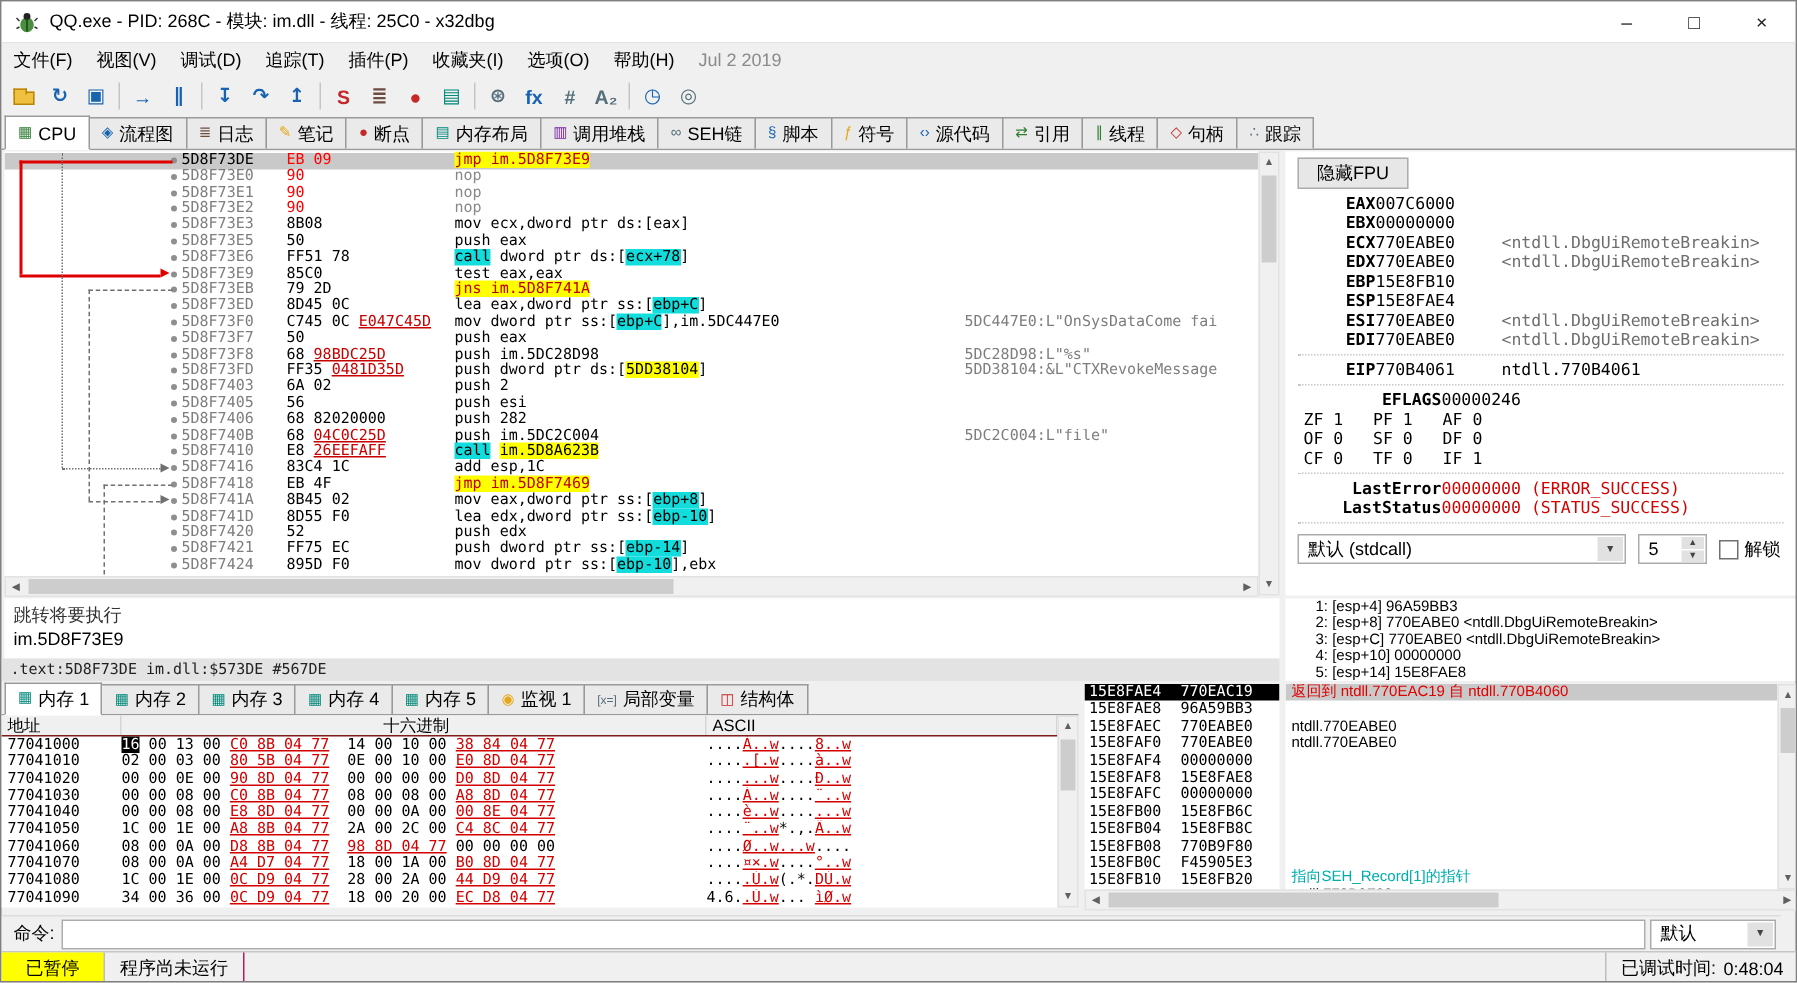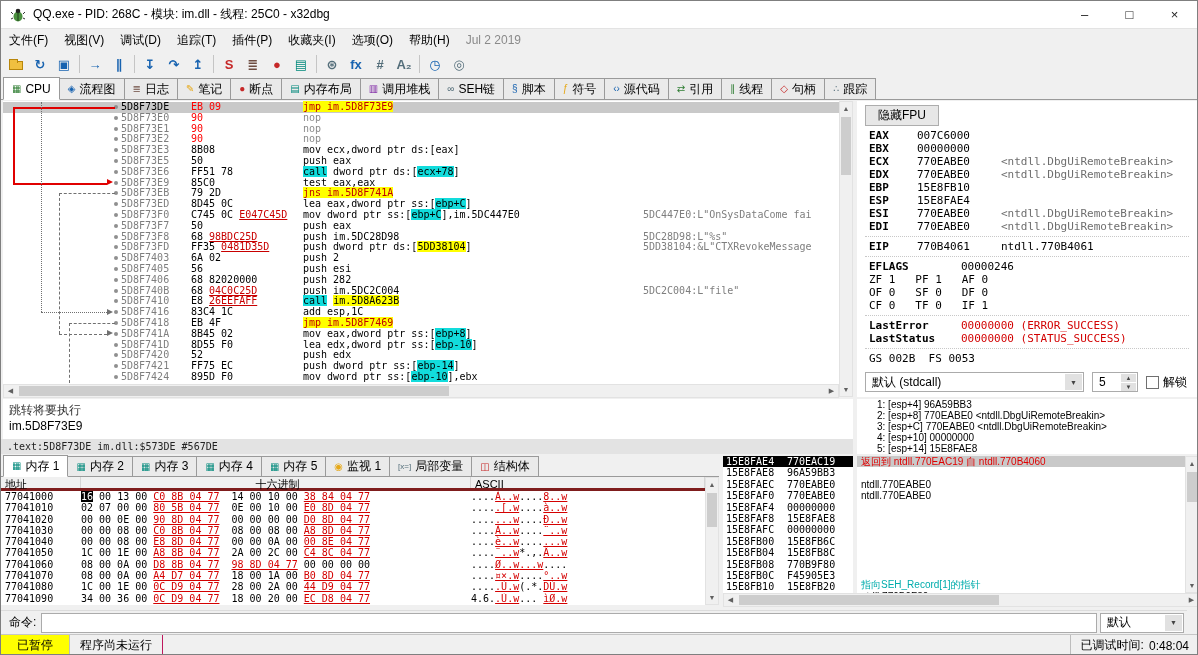--- a/index.html
+++ b/index.html
@@ -72,21 +72,21 @@
 
   
   #info-pane{position:absolute;left:2px;top:398px;width:850px;height:40px;background:#FFF;padding:3px 6px;font-size:12px;}
   #info-pane .l1{color:#333;}
   #module-strip{position:absolute;left:0;top:438px;width:852px;height:15px;background:#E3E3E3;font-family:"DejaVu Sans Mono",monospace;font-size:10px;line-height:15px;padding-left:6px;color:#222;}
 
   
   #registers-pane{position:absolute;left:856px;top:100px;width:340px;height:296px;background:#FFF;overflow:hidden;padding-top:2px;}
   .fpu-btn{display:inline-block;margin:2px 0 3px 8px;padding:1px 12px;background:#E7E7E7;border:1px solid #ADADAD;font-size:12px;}
   .reg-row{display:flex;height:13px;line-height:13px;font-family:"DejaVu Sans Mono",monospace;font-size:11px;padding-left:12px;white-space:pre;}
-  .rname{width:48px;flex:none;font-weight:bold;}
+  .rname{width:48px;flex:none;font-weight:bold;text-align:right;}
   .rname.wide{width:92px;}
   .rval{width:84px;flex:none;}
   .rval.red{color:#D20000;width:auto;}
   .rcomm{flex:1;overflow:hidden;color:#6E6E6E;}
   .rcomm.k{color:#000;}
   .reg-sep{height:3px;border-bottom:1px dotted #C8C8C8;margin:1px 8px 3px 8px;}
   .conv-row{display:flex;align-items:center;gap:8px;margin:7px 6px 0 8px;}
   .combo{flex:1;height:20px;border:1px solid #ABABAB;background:#FFF;display:flex;align-items:center;padding-left:6px;font-size:12px;position:relative;white-space:nowrap;}
   .combo .arrow{position:absolute;right:1px;top:1px;bottom:1px;width:17px;background:#E1E1E1;display:flex;align-items:center;justify-content:center;font-size:7px;color:#444;}
   .spinbox{width:46px;height:20px;border:1px solid #ABABAB;background:#FFF;position:relative;padding-left:6px;font-size:12px;line-height:18px;flex:none;}
@@ -99,21 +99,21 @@
   #args-pane{position:absolute;left:856px;top:398px;width:340px;height:55px;background:#FFF;overflow:hidden;}
   .arg-row{height:11px;line-height:11px;font-family:Liberation Sans, sans-serif;font-size:10px;padding-left:20px;white-space:pre;overflow:hidden;}
 
   
   #dump-tabs{position:absolute;left:0;top:454px;width:718px;height:22px;display:flex;align-items:flex-end;border-bottom:1px solid #9A9A9A;background:#F0F0F0;padding-left:2px;}
   .dtab{display:flex;align-items:center;gap:4px;padding:2px 8px;border:1px solid #9A9A9A;border-bottom:none;margin-right:-1px;background:#EAEAEA;height:20px;white-space:nowrap;}
   .dtab.active{background:#FFF;height:22px;margin-bottom:-1px;border-bottom:1px solid #FFF;z-index:3;}
 
   
   #dump-pane{position:absolute;left:0;top:476px;width:704px;height:128px;background:#FFF;}
-  .dump-header{display:flex;height:14px;line-height:14px;background:#F0F0F0;font-size:11px;border-bottom:3px solid #7f1d1d;}
+  .dump-header{display:flex;height:14px;line-height:14px;background:#F0F0F0;font-size:11px;border-bottom:1px solid #7f1d1d;}
   .mh{border-right:1px solid #D5D5D5;padding-left:4px;}
   .mh-a{width:80px;flex:none;}
   .mh-h{width:390px;flex:none;text-align:center;}
   .mh-s{flex:1;}
   .dump-row{display:flex;height:11.3px;line-height:11.3px;font-family:"DejaVu Sans Mono",monospace;font-size:10px;white-space:pre;}
   .md-a{width:80px;flex:none;padding-left:4px;}
   .md-h{width:390px;flex:none;}
   .md-s{flex:1;overflow:hidden;}
 
   
@@ -379,21 +379,20 @@
       <div class="reg-row"><span class="rname">EIP</span><span class="rval">770B4061</span><span class="rcomm k">ntdll.770B4061</span></div>
       <div class="reg-sep"></div>
       <div class="reg-row"><span class="rname wide">EFLAGS</span><span class="rval">00000246</span></div>
       <div class="reg-row">ZF 1   PF 1   AF 0</div>
       <div class="reg-row">OF 0   SF 0   DF 0</div>
       <div class="reg-row">CF 0   TF 0   IF 1</div>
       <div class="reg-sep"></div>
       <div class="reg-row"><span class="rname wide">LastError</span><span class="rval red">00000000 (ERROR_SUCCESS)</span></div>
       <div class="reg-row"><span class="rname wide">LastStatus</span><span class="rval red">00000000 (STATUS_SUCCESS)</span></div>
       <div class="reg-sep"></div>
-      <div class="reg-row">GS 002B  FS 0053</div>
     </div>
   <div class="conv-row">
     <div class="combo">
       <span>默认 (stdcall)</span>
       <span class="arrow">▼</span>
     </div>
     <div class="spinbox">
       <span>5</span>
       <span class="arrows">
           <span>▲</span>
@@ -451,21 +450,21 @@
   </div>
 
 <div id="dump-pane">
   <div class="dump-header">
     <span class="mh mh-a">地址</span>
     <span class="mh mh-h">十六进制</span>
     <span class="mh mh-s">ASCII</span>
   </div>
   <div id="dump-rows">
       <div class="dump-row"><span class="md-a">77041000</span><span class="md-h"><span class="sg-sel">16</span><span class="sg-k"> 00 13 00 </span><span class="sg-r">C0 8B 04 77</span><span class="sg-k">  14 00 10 00 </span><span class="sg-r">38 84 04 77</span></span><span class="md-s"><span class="sg-k">....</span><span class="sg-r">À..w</span><span class="sg-k">....</span><span class="sg-r">8..w</span></span></div>
-      <div class="dump-row"><span class="md-a">77041010</span><span class="md-h"><span class="sg-k">02 07 00 00 </span><span class="sg-r">80 5B 04 77</span><span class="sg-k">  0E 00 10 00 </span><span class="sg-r">E0 8D 04 77</span></span><span class="md-s"><span class="sg-k">....</span><span class="sg-r">.[.w</span><span class="sg-k">....</span><span class="sg-r">à..w</span></span></div>
+      <div class="dump-row"><span class="md-a">77041010</span><span class="md-h"><span class="sg-k">02 00 03 00 </span><span class="sg-r">80 5B 04 77</span><span class="sg-k">  0E 00 10 00 </span><span class="sg-r">E0 8D 04 77</span></span><span class="md-s"><span class="sg-k">....</span><span class="sg-r">.[.w</span><span class="sg-k">....</span><span class="sg-r">à..w</span></span></div>
       <div class="dump-row"><span class="md-a">77041020</span><span class="md-h"><span class="sg-k">00 00 0E 00 </span><span class="sg-r">90 8D 04 77</span><span class="sg-k">  00 00 00 00 </span><span class="sg-r">D0 8D 04 77</span></span><span class="md-s"><span class="sg-k">....</span><span class="sg-r">...w</span><span class="sg-k">....</span><span class="sg-r">Ð..w</span></span></div>
       <div class="dump-row"><span class="md-a">77041030</span><span class="md-h"><span class="sg-k">00 00 08 00 </span><span class="sg-r">C0 8B 04 77</span><span class="sg-k">  08 00 08 00 </span><span class="sg-r">A8 8D 04 77</span></span><span class="md-s"><span class="sg-k">....</span><span class="sg-r">À..w</span><span class="sg-k">....</span><span class="sg-r">¨..w</span></span></div>
       <div class="dump-row"><span class="md-a">77041040</span><span class="md-h"><span class="sg-k">00 00 08 00 </span><span class="sg-r">E8 8D 04 77</span><span class="sg-k">  00 00 0A 00 </span><span class="sg-r">00 8E 04 77</span></span><span class="md-s"><span class="sg-k">....</span><span class="sg-r">è..w</span><span class="sg-k">....</span><span class="sg-r">...w</span></span></div>
       <div class="dump-row"><span class="md-a">77041050</span><span class="md-h"><span class="sg-k">1C 00 1E 00 </span><span class="sg-r">A8 8B 04 77</span><span class="sg-k">  2A 00 2C 00 </span><span class="sg-r">C4 8C 04 77</span></span><span class="md-s"><span class="sg-k">....</span><span class="sg-r">¨..w</span><span class="sg-k">*.,.</span><span class="sg-r">Ä..w</span></span></div>
       <div class="dump-row"><span class="md-a">77041060</span><span class="md-h"><span class="sg-k">08 00 0A 00 </span><span class="sg-r">D8 8B 04 77</span><span class="sg-k">  </span><span class="sg-r">98 8D 04 77</span><span class="sg-k"> 00 00 00 00</span></span><span class="md-s"><span class="sg-k">....</span><span class="sg-r">Ø..w</span><span class="sg-r">...w</span><span class="sg-k">....</span></span></div>
       <div class="dump-row"><span class="md-a">77041070</span><span class="md-h"><span class="sg-k">08 00 0A 00 </span><span class="sg-r">A4 D7 04 77</span><span class="sg-k">  18 00 1A 00 </span><span class="sg-r">B0 8D 04 77</span></span><span class="md-s"><span class="sg-k">....</span><span class="sg-r">¤×.w</span><span class="sg-k">....</span><span class="sg-r">°..w</span></span></div>
       <div class="dump-row"><span class="md-a">77041080</span><span class="md-h"><span class="sg-k">1C 00 1E 00 </span><span class="sg-r">0C D9 04 77</span><span class="sg-k">  28 00 2A 00 </span><span class="sg-r">44 D9 04 77</span></span><span class="md-s"><span class="sg-k">....</span><span class="sg-r">.Ù.w</span><span class="sg-k">(.*.</span><span class="sg-r">DÙ.w</span></span></div>
       <div class="dump-row"><span class="md-a">77041090</span><span class="md-h"><span class="sg-k">34 00 36 00 </span><span class="sg-r">0C D9 04 77</span><span class="sg-k">  18 00 20 00 </span><span class="sg-r">EC D8 04 77</span></span><span class="md-s"><span class="sg-k">4.6.</span><span class="sg-r">.Ù.w</span><span class="sg-k">... </span><span class="sg-r">ìØ.w</span></span></div>
     </div>
 </div>

